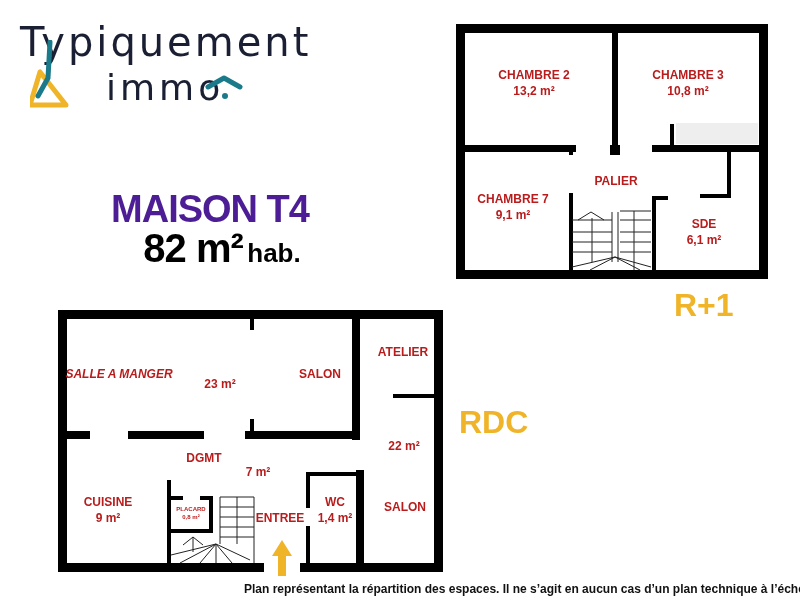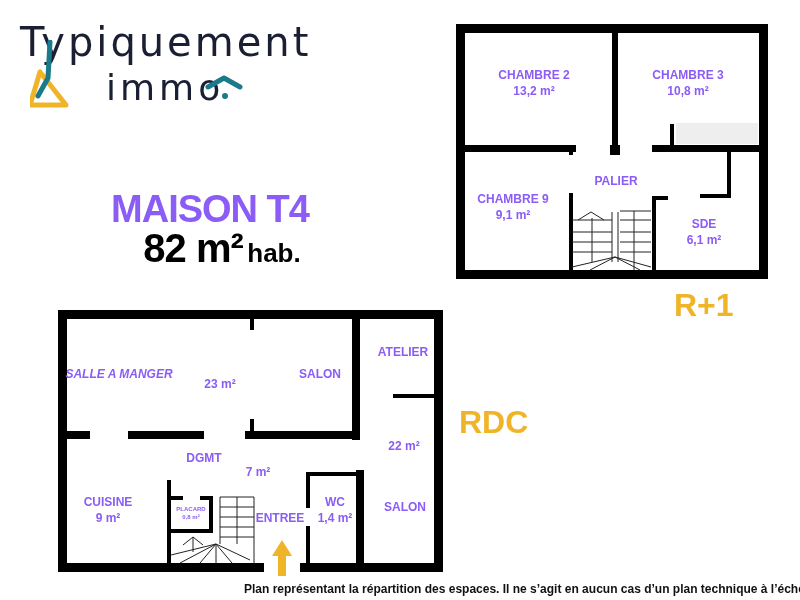--- a/index.html
+++ b/index.html
@@ -1,25 +1,25 @@
 <!DOCTYPE html>
 <html><head>
 <meta charset="utf-8">
 <style>
   html, body { margin:0; padding:0; background:#ffffff; }
   body { width:800px; height:600px; position:relative; overflow:hidden; font-family:"Liberation Sans", sans-serif; }
   .abs { position:absolute; }
   .logo-line1 { left:20px; top:22px; font-family:"DejaVu Sans", sans-serif; font-size:40px; color:#1a1f33; letter-spacing:3px; line-height:1; }
   .logo-line2 { left:106px; top:70px; font-family:"DejaVu Sans", sans-serif; font-size:36px; color:#1a1f33; letter-spacing:4px; line-height:1; }
-  .title1 { left:80px; top:190px; width:260px; text-align:center; font-family:"Liberation Sans", sans-serif; font-weight:bold; font-size:38px; color:#8b5cf6; line-height:1; letter-spacing:-1px; }
+  .title1 { left:80px; top:190px; width:260px; text-align:center; font-family:"Liberation Sans", sans-serif; font-weight:bold; font-size:38px; color:#4c1d95; line-height:1; letter-spacing:-1px; }
   .title2 { left:92px; top:228px; width:260px; text-align:center; font-weight:bold; color:#000; line-height:1; }
   .title2 .big { font-size:40px; letter-spacing:-1px; }
   .title2 .small { font-size:26px; }
   svg.plan { position:absolute; left:0; top:0; }
-  .lbl { position:absolute; text-align:center; color:#8b5cf6; font-weight:bold; font-size:12px; line-height:16px; white-space:nowrap; transform:translateX(-50%); }
+  .lbl { position:absolute; text-align:center; color:#b91c1c; font-weight:bold; font-size:12px; line-height:16px; white-space:nowrap; transform:translateX(-50%); }
   .lbl.tiny { font-size:6px; line-height:8px; }
   .level { position:absolute; color:#f0b429; font-weight:bold; font-size:32px; line-height:1; }
   .disclaimer { position:absolute; left:244px; top:582px; font-size:12px; font-weight:bold; color:#111; white-space:nowrap; }
 </style>
 </head>
 <body>
 
 <div class="abs logo-line1">Typiquement</div>
 <div class="abs logo-line2">immo</div>
 <svg class="abs" style="left:30px;top:40px;" width="220" height="80">
@@ -143,21 +143,21 @@
   <div>13,2 m²</div>
 </div>
 <div class="lbl" style="left:688px;top:67px;">
   <div>CHAMBRE 3</div>
   <div>10,8 m²</div>
 </div>
 <div class="lbl" style="left:616px;top:173px;">
   <div>PALIER</div>
 </div>
 <div class="lbl" style="left:513px;top:191px;">
-  <div>CHAMBRE 9</div>
+  <div>CHAMBRE 7</div>
   <div>9,1 m²</div>
 </div>
 <div class="lbl" style="left:704px;top:216px;">
   <div>SDE</div>
   <div>6,1 m²</div>
 </div>
 <div class="level" style="left:674px;top:289px;">R+1</div>
 
 <div class="lbl" style="left:119px;top:366px;font-style:italic;">
   <div>SALLE A MANGER</div>

